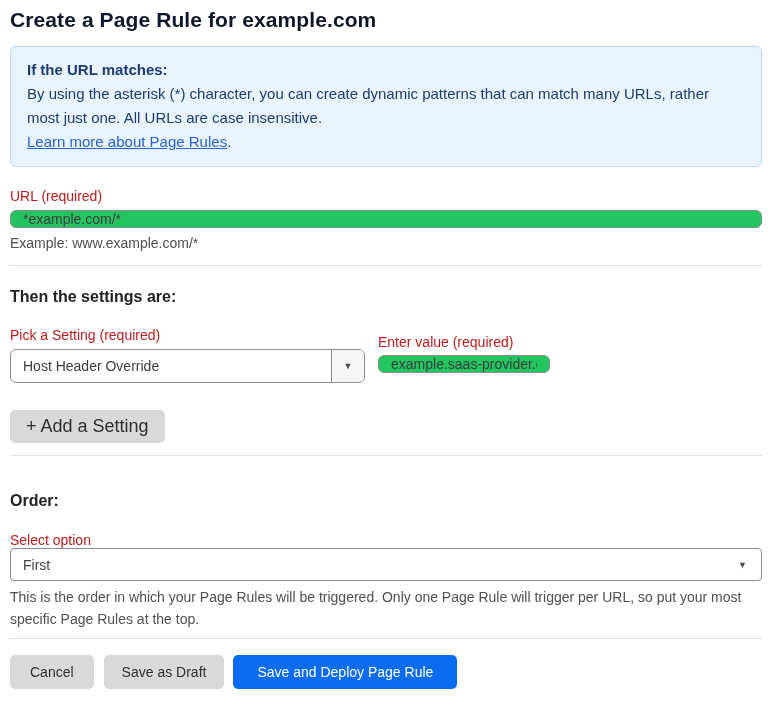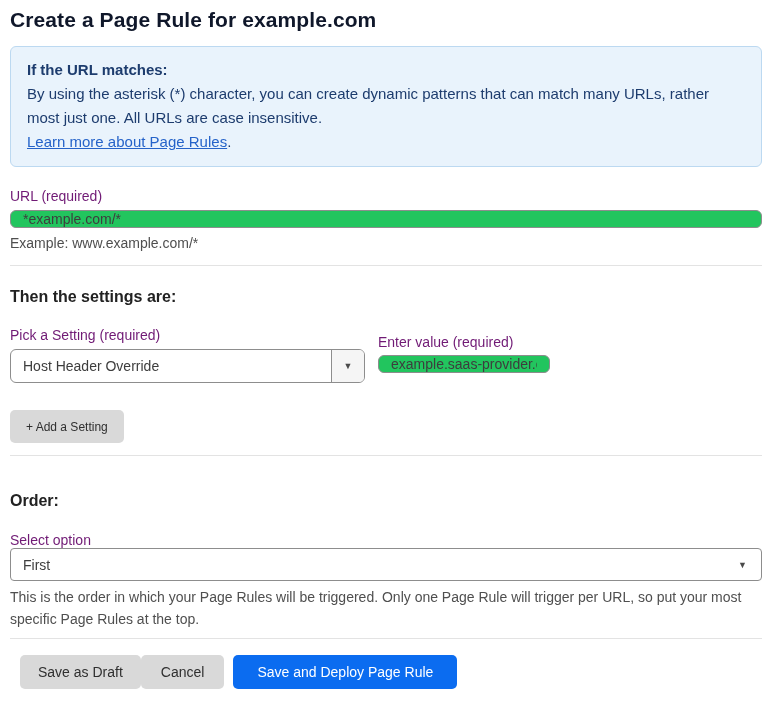--- a/index.html
+++ b/index.html
@@ -34,21 +34,21 @@
   .info-link {
     color: #2563c9;
     text-decoration: underline;
     cursor: pointer;
   }
   .info-link-suffix { color: #1d3c6e; }
 
   
   .field-label {
     font-size: 14px;
-    color: #701a75;
+    color: #b91c1c;
   }
   .text-input {
     display: block;
     font-family: "Liberation Sans", sans-serif;
     font-size: 14px;
     color: #3d3d3d;
     height: 18px;
     border: 1px solid #8d8d8d;
     border-radius: 6px;
     padding: 0 12px;
@@ -119,21 +119,21 @@
   .arrow-glyph {
     font-size: 9px;
     color: #4a4a4a;
     line-height: 1;
   }
   .value-input { margin-top: 5px; }
 
   .add-setting-btn {
     margin-top: 27px;
     font-family: "Liberation Sans", sans-serif;
-    font-size: 12px;
+    font-size: 18px;
     color: #2f2f2f;
     background: #d9d9d9;
     border: none;
     border-radius: 5px;
     height: 33px;
     padding: 0 16px;
     cursor: pointer;
   }
 
   
@@ -237,18 +237,18 @@
   <div class="field-label order-select-label">Select option</div>
   <div class="order-select">
     <span class="select-value">First</span>
     <span class="arrow-glyph">▼</span>
   </div>
   <div class="order-help">This is the order in which your Page Rules will be triggered. Only one Page Rule will trigger per URL, so put your most specific Page Rules at the top.</div>
 
   <hr class="divider divider-3">
 
   <div class="footer-actions">
+    <button class="btn btn-gray btn-cancel">Cancel</button>
     <button class="btn btn-gray btn-draft">Save as Draft</button>
-    <button class="btn btn-gray btn-cancel">Cancel</button>
     <button class="btn btn-primary">Save and Deploy Page Rule</button>
   </div>
 
 </div>
 
 </body></html>

